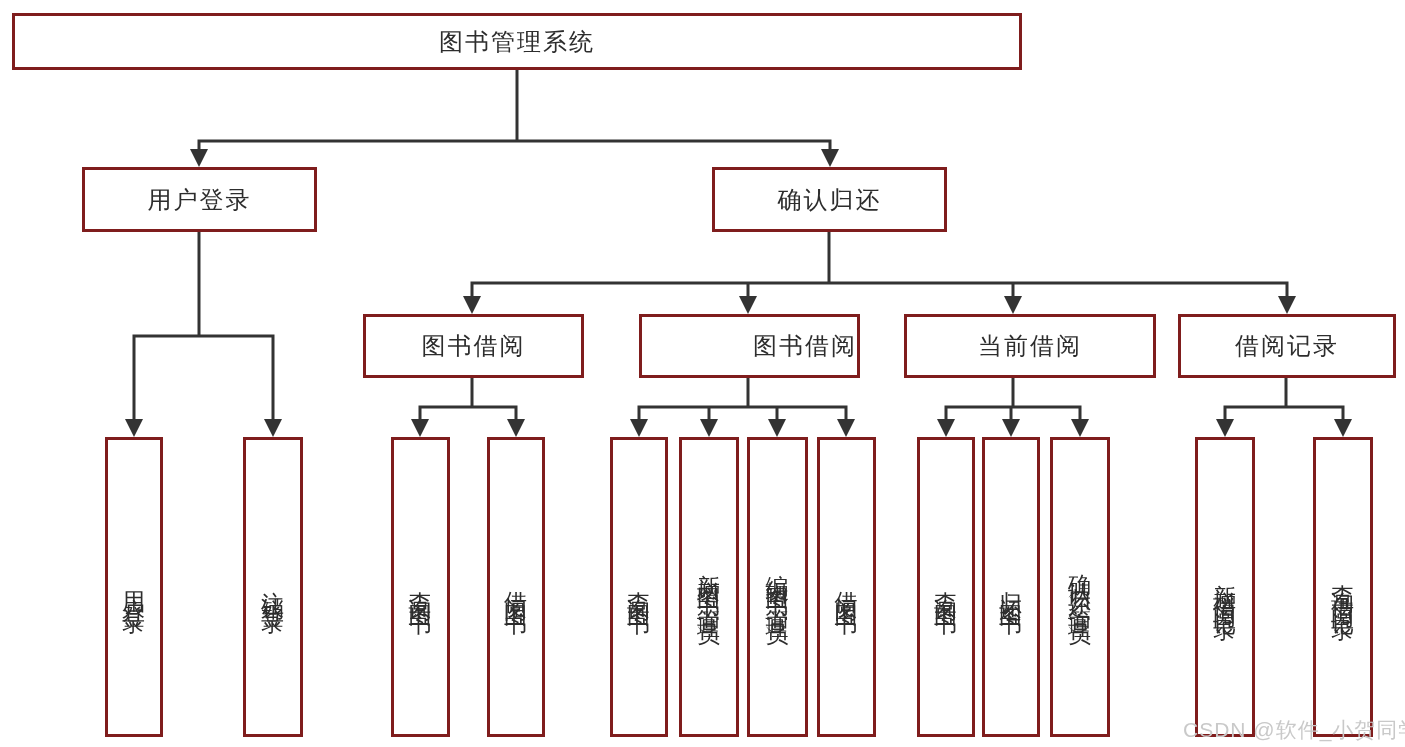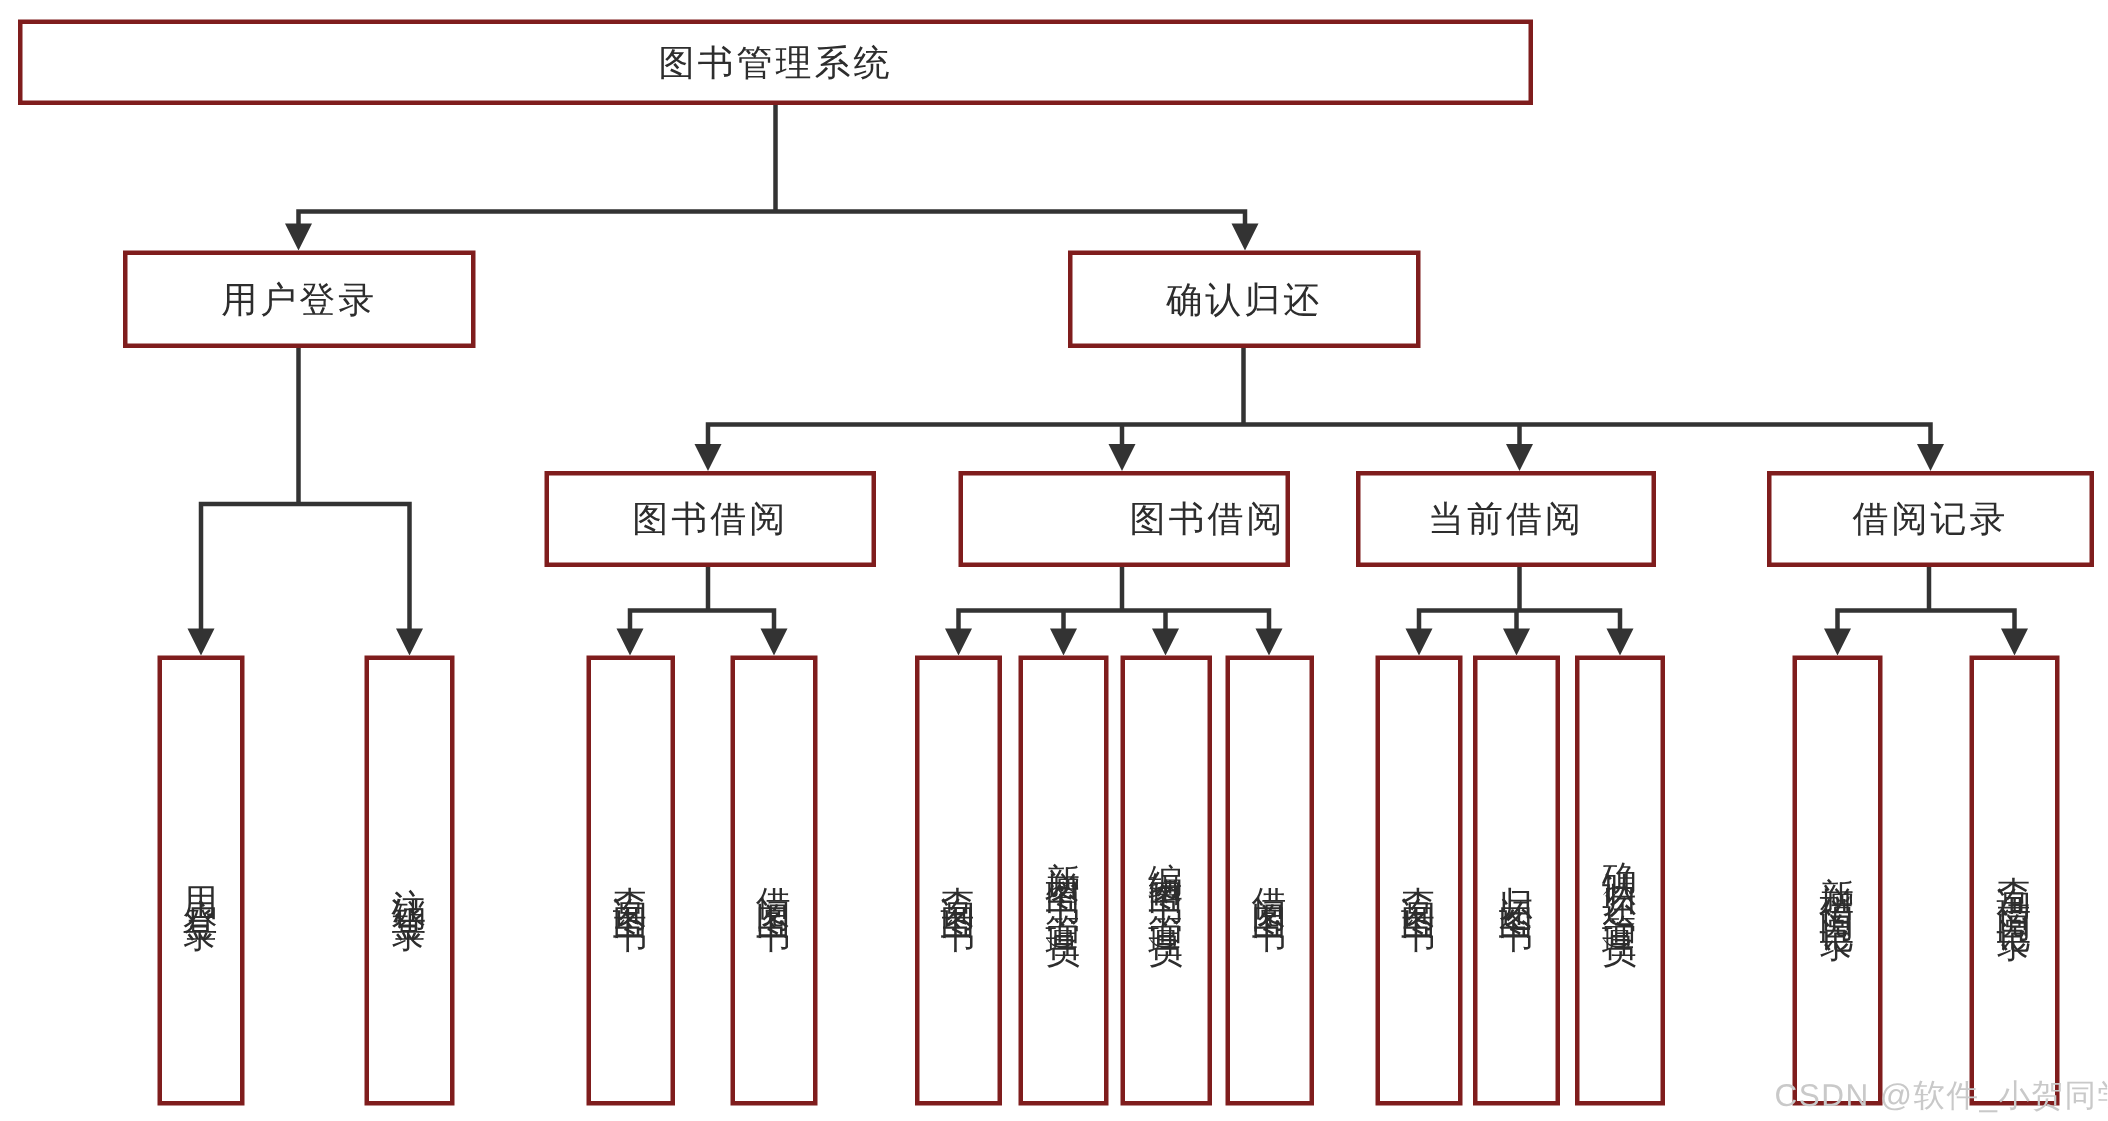--- a/index.html
+++ b/index.html
@@ -28,21 +28,21 @@
     letter-spacing:7px;
     line-height:1.05;
     top:437px;height:300px;
   }
   
   .n-root    {left:12px;  top:13px;  width:1010px; height:57px;}
   .n-login   {left:82px;  top:167px; width:235px;  height:65px;}
   .n-mgmt    {left:712px; top:167px; width:235px;  height:65px;}
   .n-newbook {left:363px; top:314px; width:221px;  height:64px;}
   .n-borrow  {left:639px; top:314px; width:221px;  height:64px;justify-content:flex-end;}
-  .n-current {left:904px; top:314px; width:200px;  height:64px;}
+  .n-current {left:904px; top:314px; width:252px;  height:64px;}
   .n-records {left:1178px;top:314px; width:218px;  height:64px;}
   .l-login   {left:105px; width:58px;}
   .l-logout  {left:243px; width:60px;}
   .l-nbquery {left:391px; width:59px;}
   .l-nbborrow{left:487px; width:58px;}
   .l-bwquery {left:610px; width:58px;}
   .l-bwadd   {left:679px; width:60px;}
   .l-bwedit  {left:747px; width:61px;}
   .l-bwborrow{left:817px; width:59px;}
   .l-curquery{left:917px; width:58px;}

